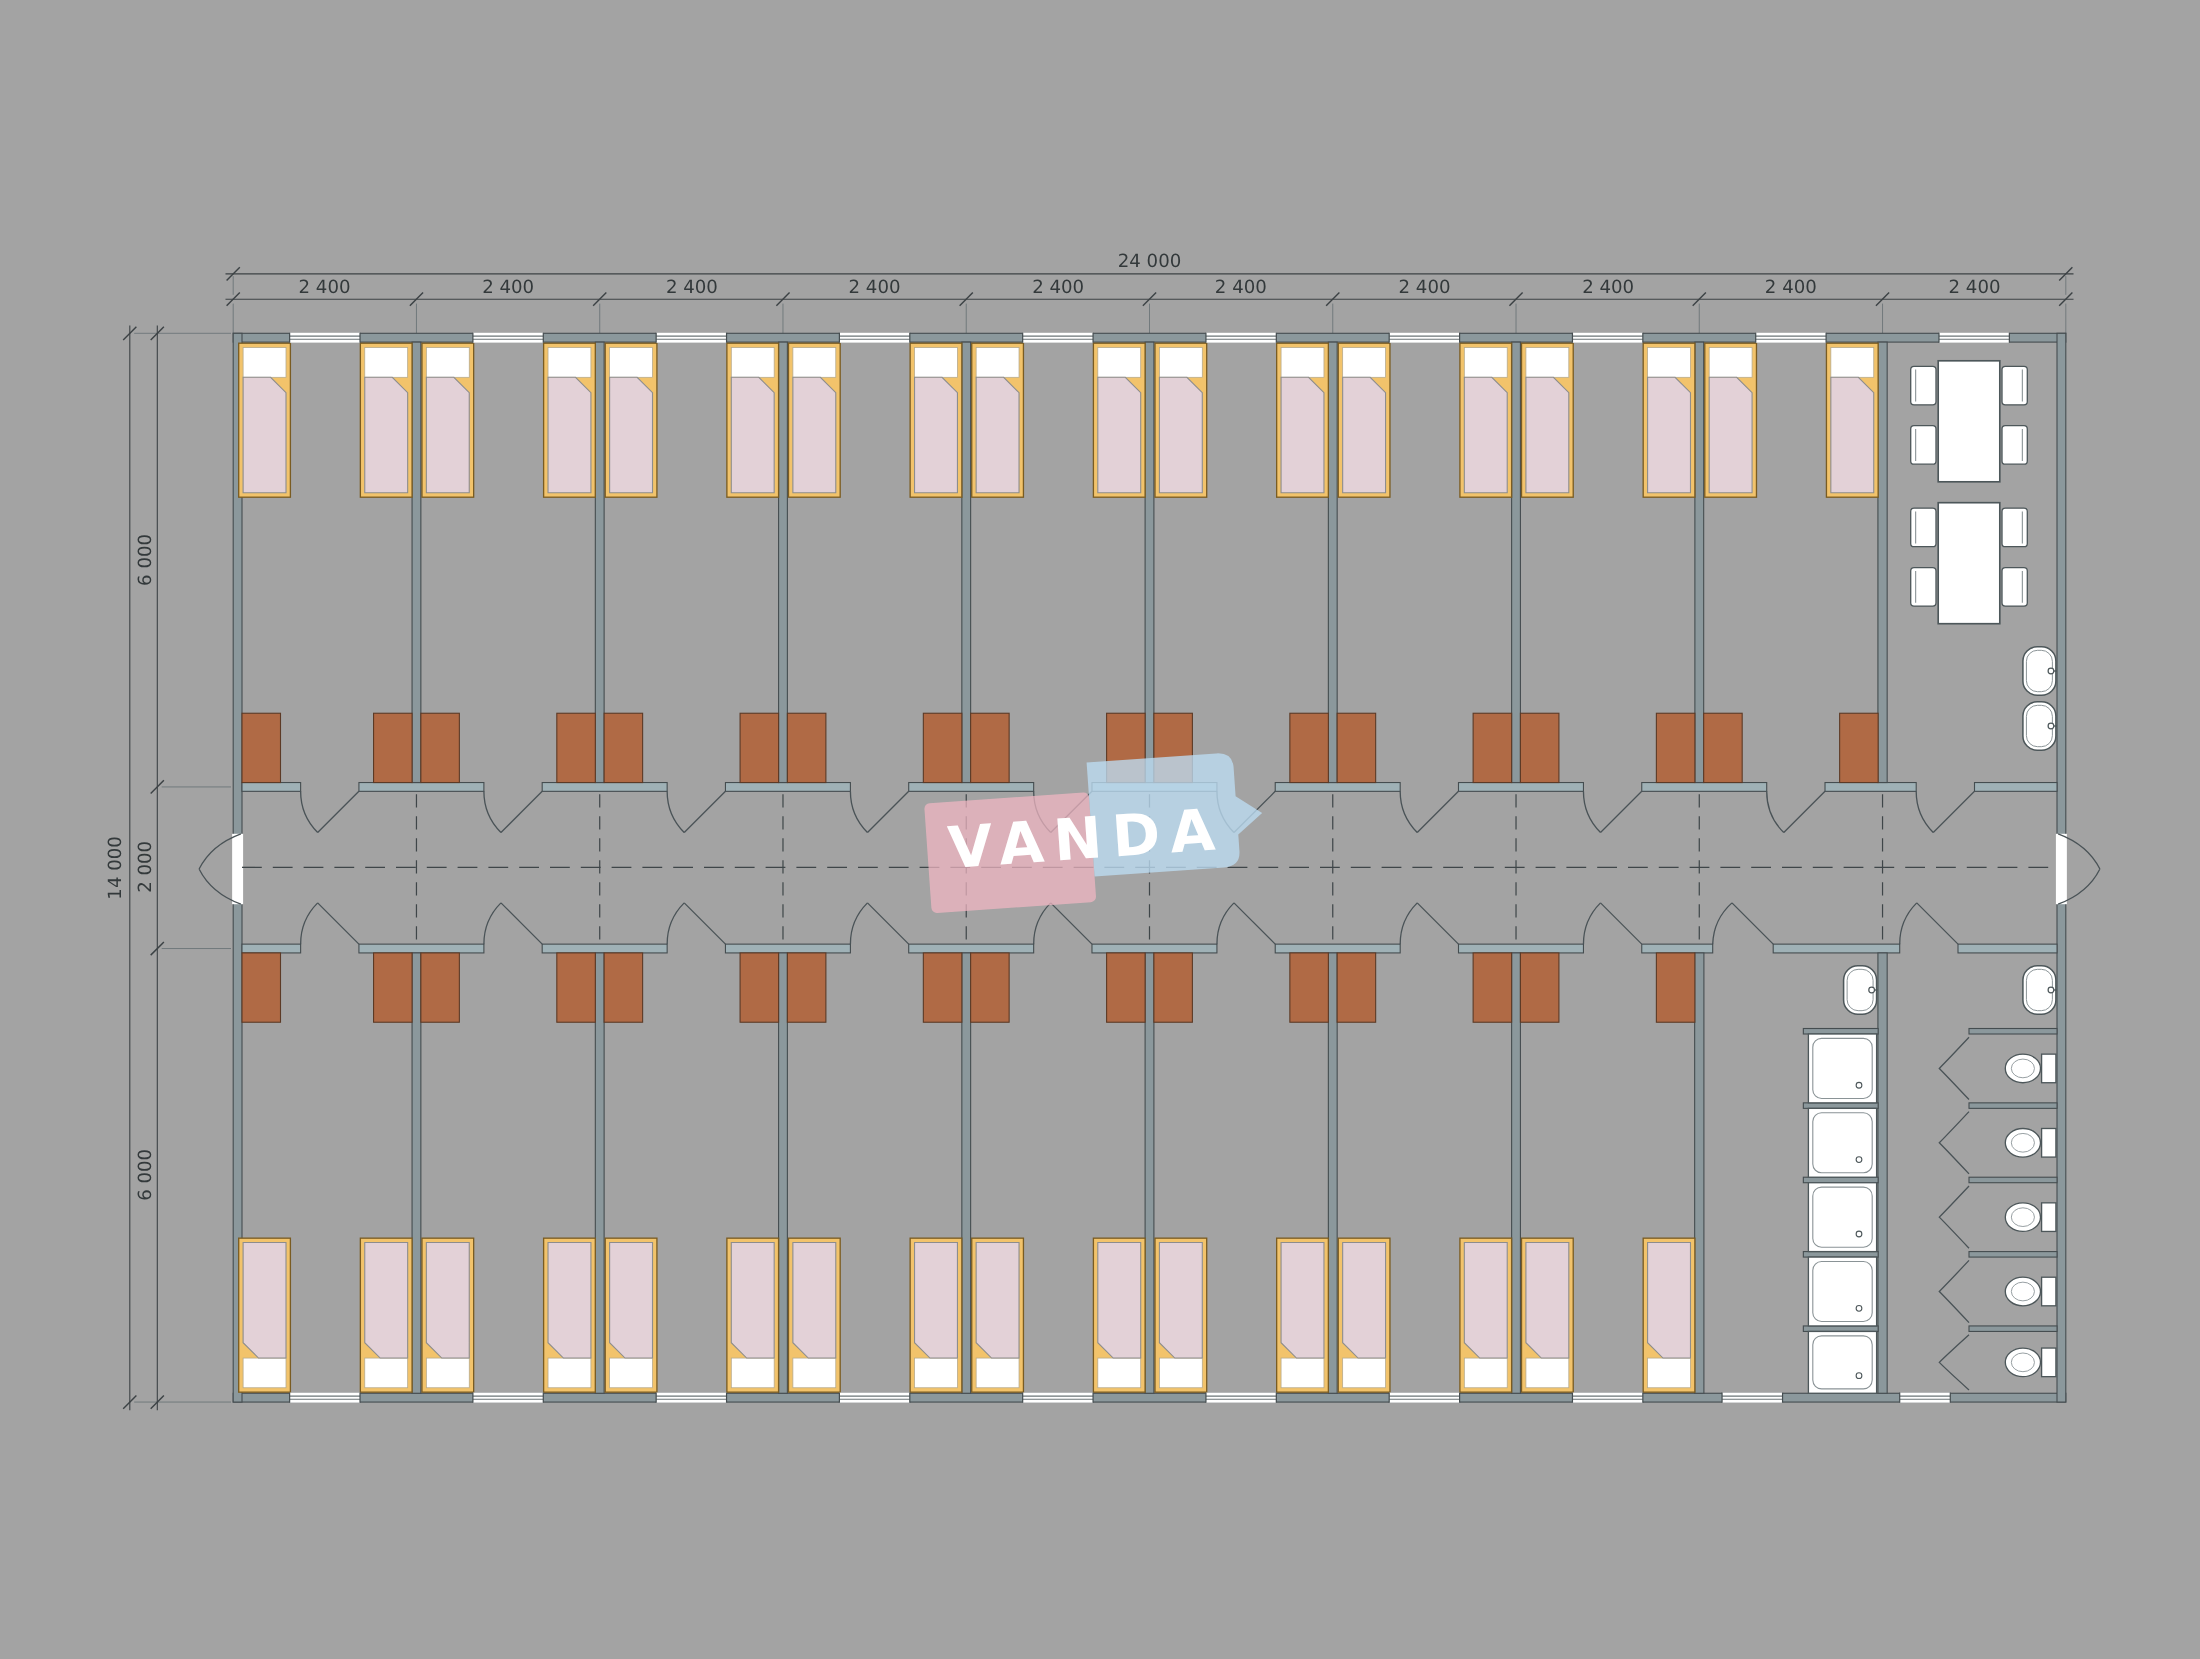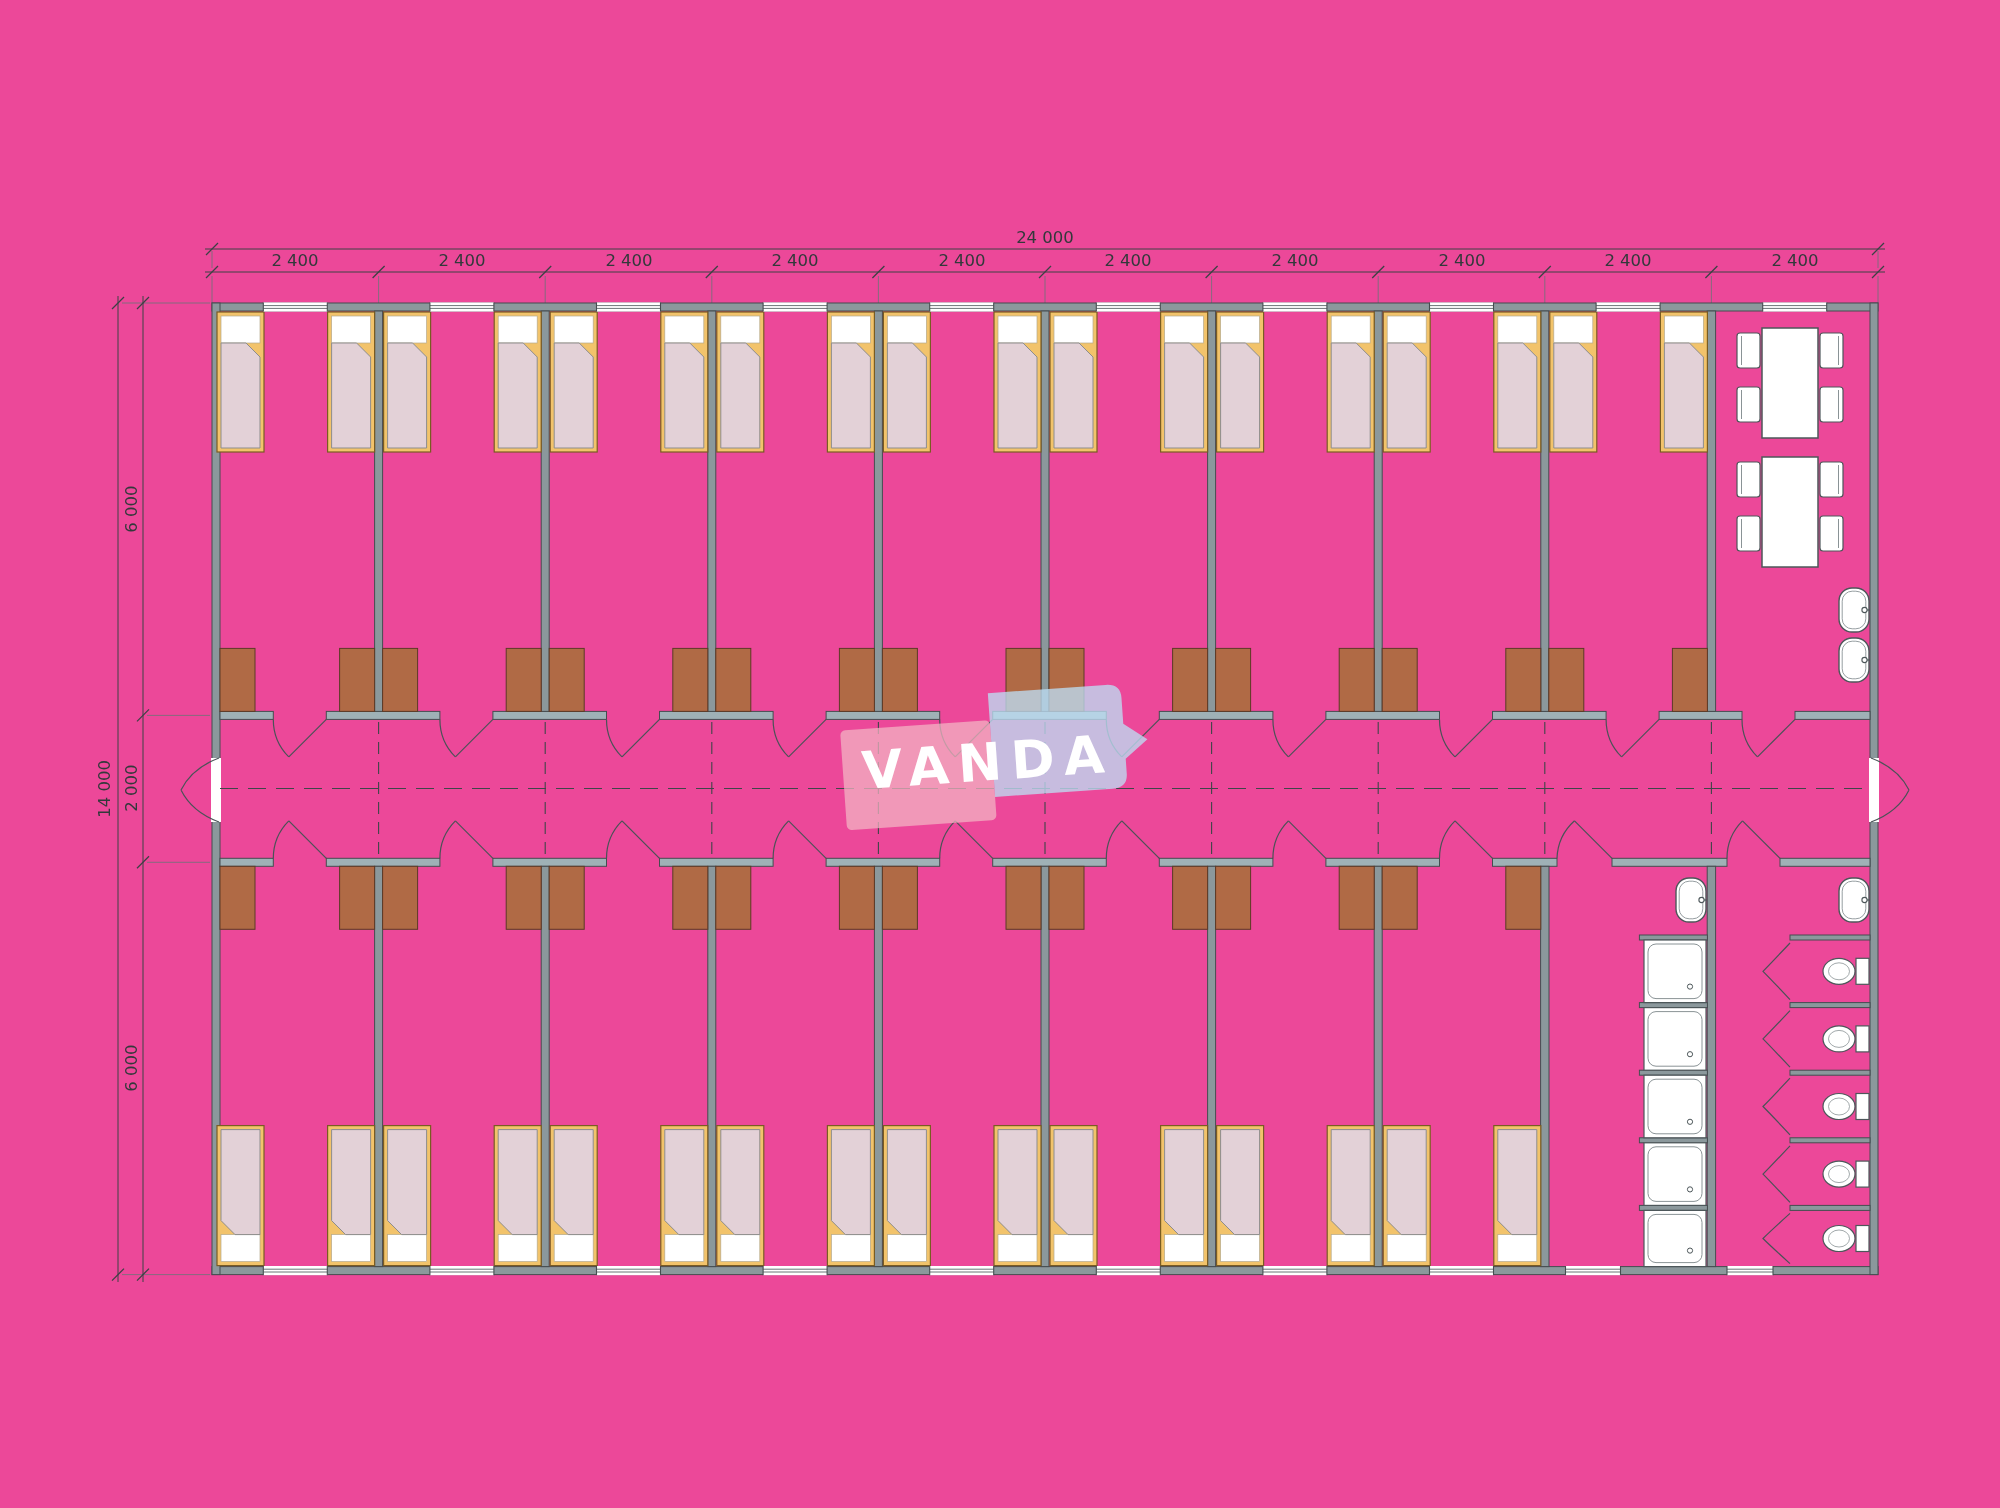--- a/index.html
+++ b/index.html
@@ -1,16 +1,16 @@
 <!DOCTYPE html>
 <html><head>
 <meta charset="utf-8">
 <style>
   html,body{margin:0;padding:0;background:#ffffff;}
-  #stage{position:relative;width:2000px;height:1508px;background:#ec4899;overflow:hidden;
+  #stage{position:relative;width:2000px;height:1508px;background:#a3a3a3;overflow:hidden;
          font-family:"DejaVu Sans","Liberation Sans",sans-serif;}
   svg{display:block}
   text{font-family:"DejaVu Sans","Liberation Sans",sans-serif;}
   .dimtxt{font-size:16.5px;fill:#33393b;}
 </style>
 </head>
 <body>
 
 <div id="stage">
 <svg id="plan" viewBox="0 0 2000 1508" width="2000" height="1508">

